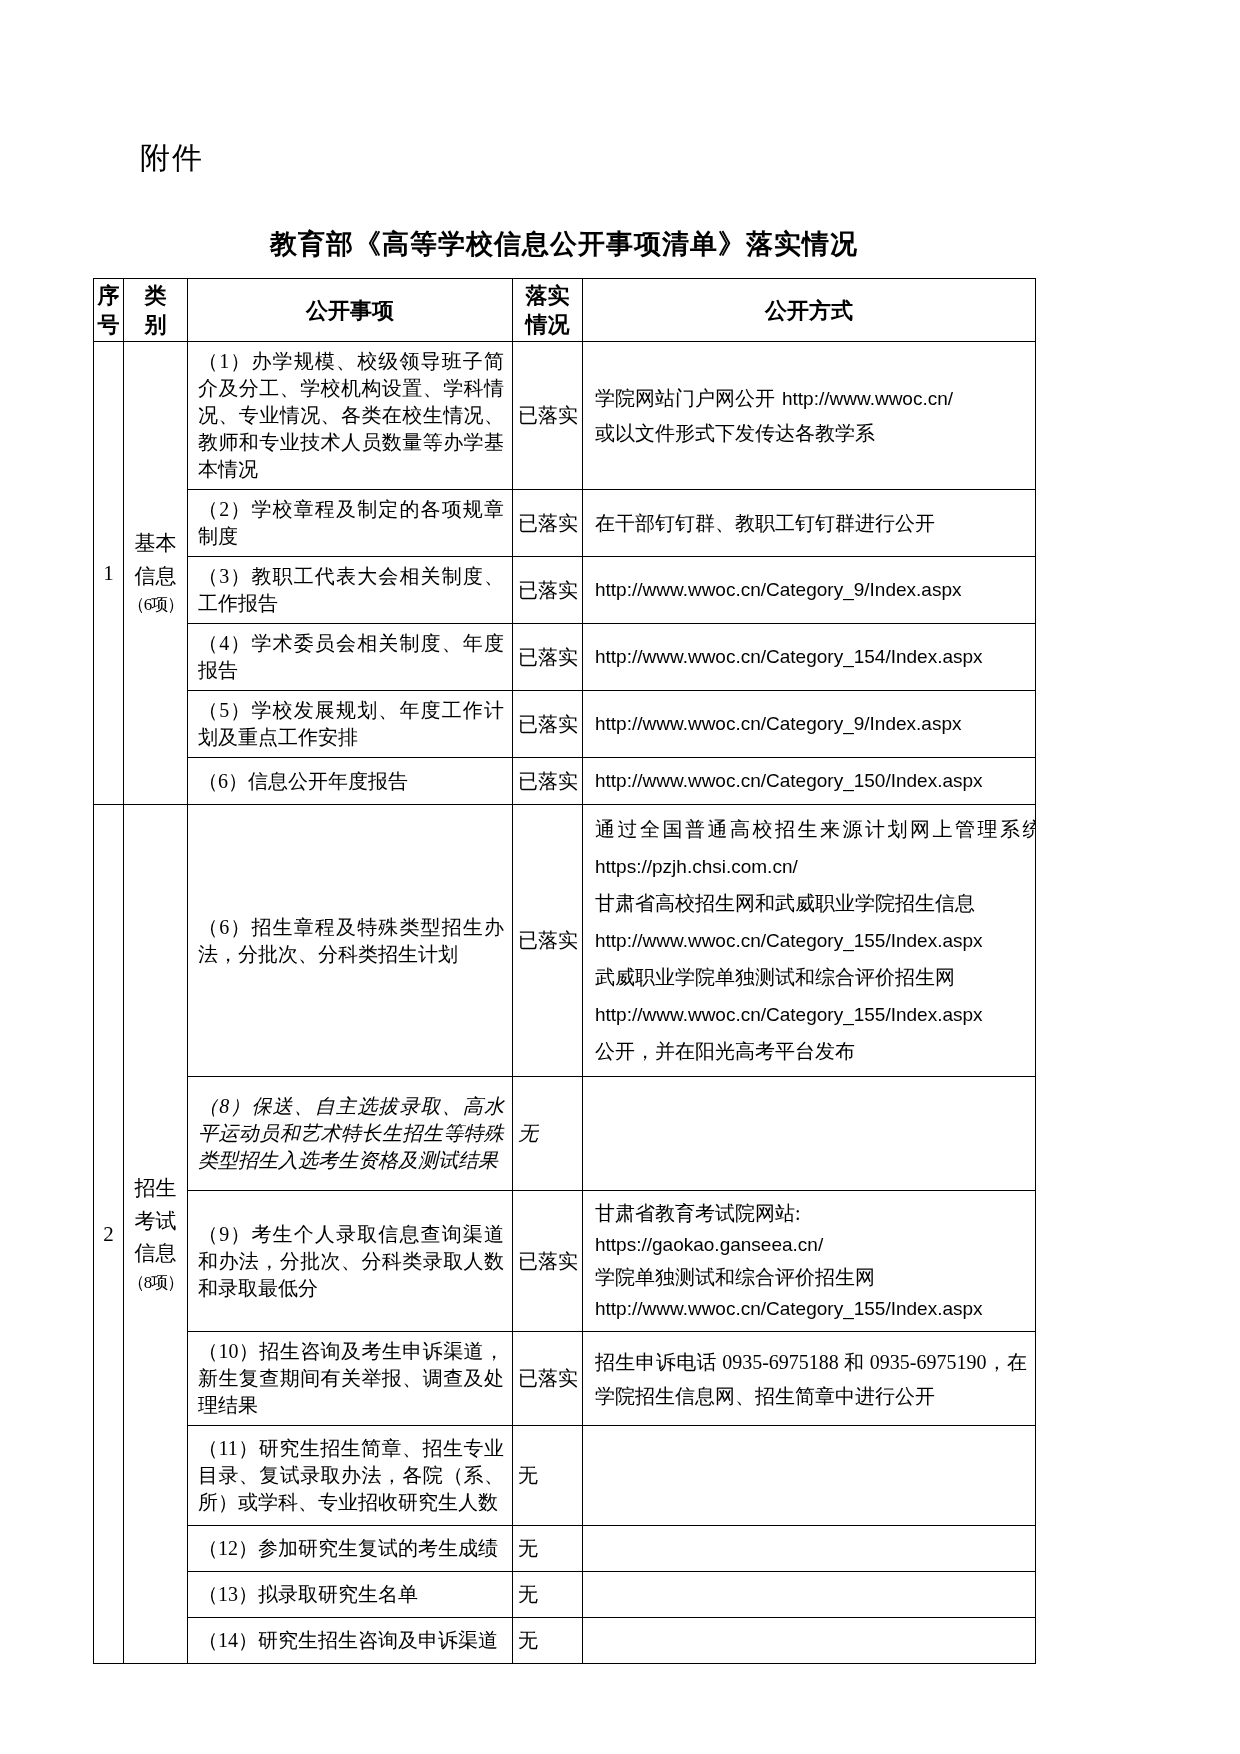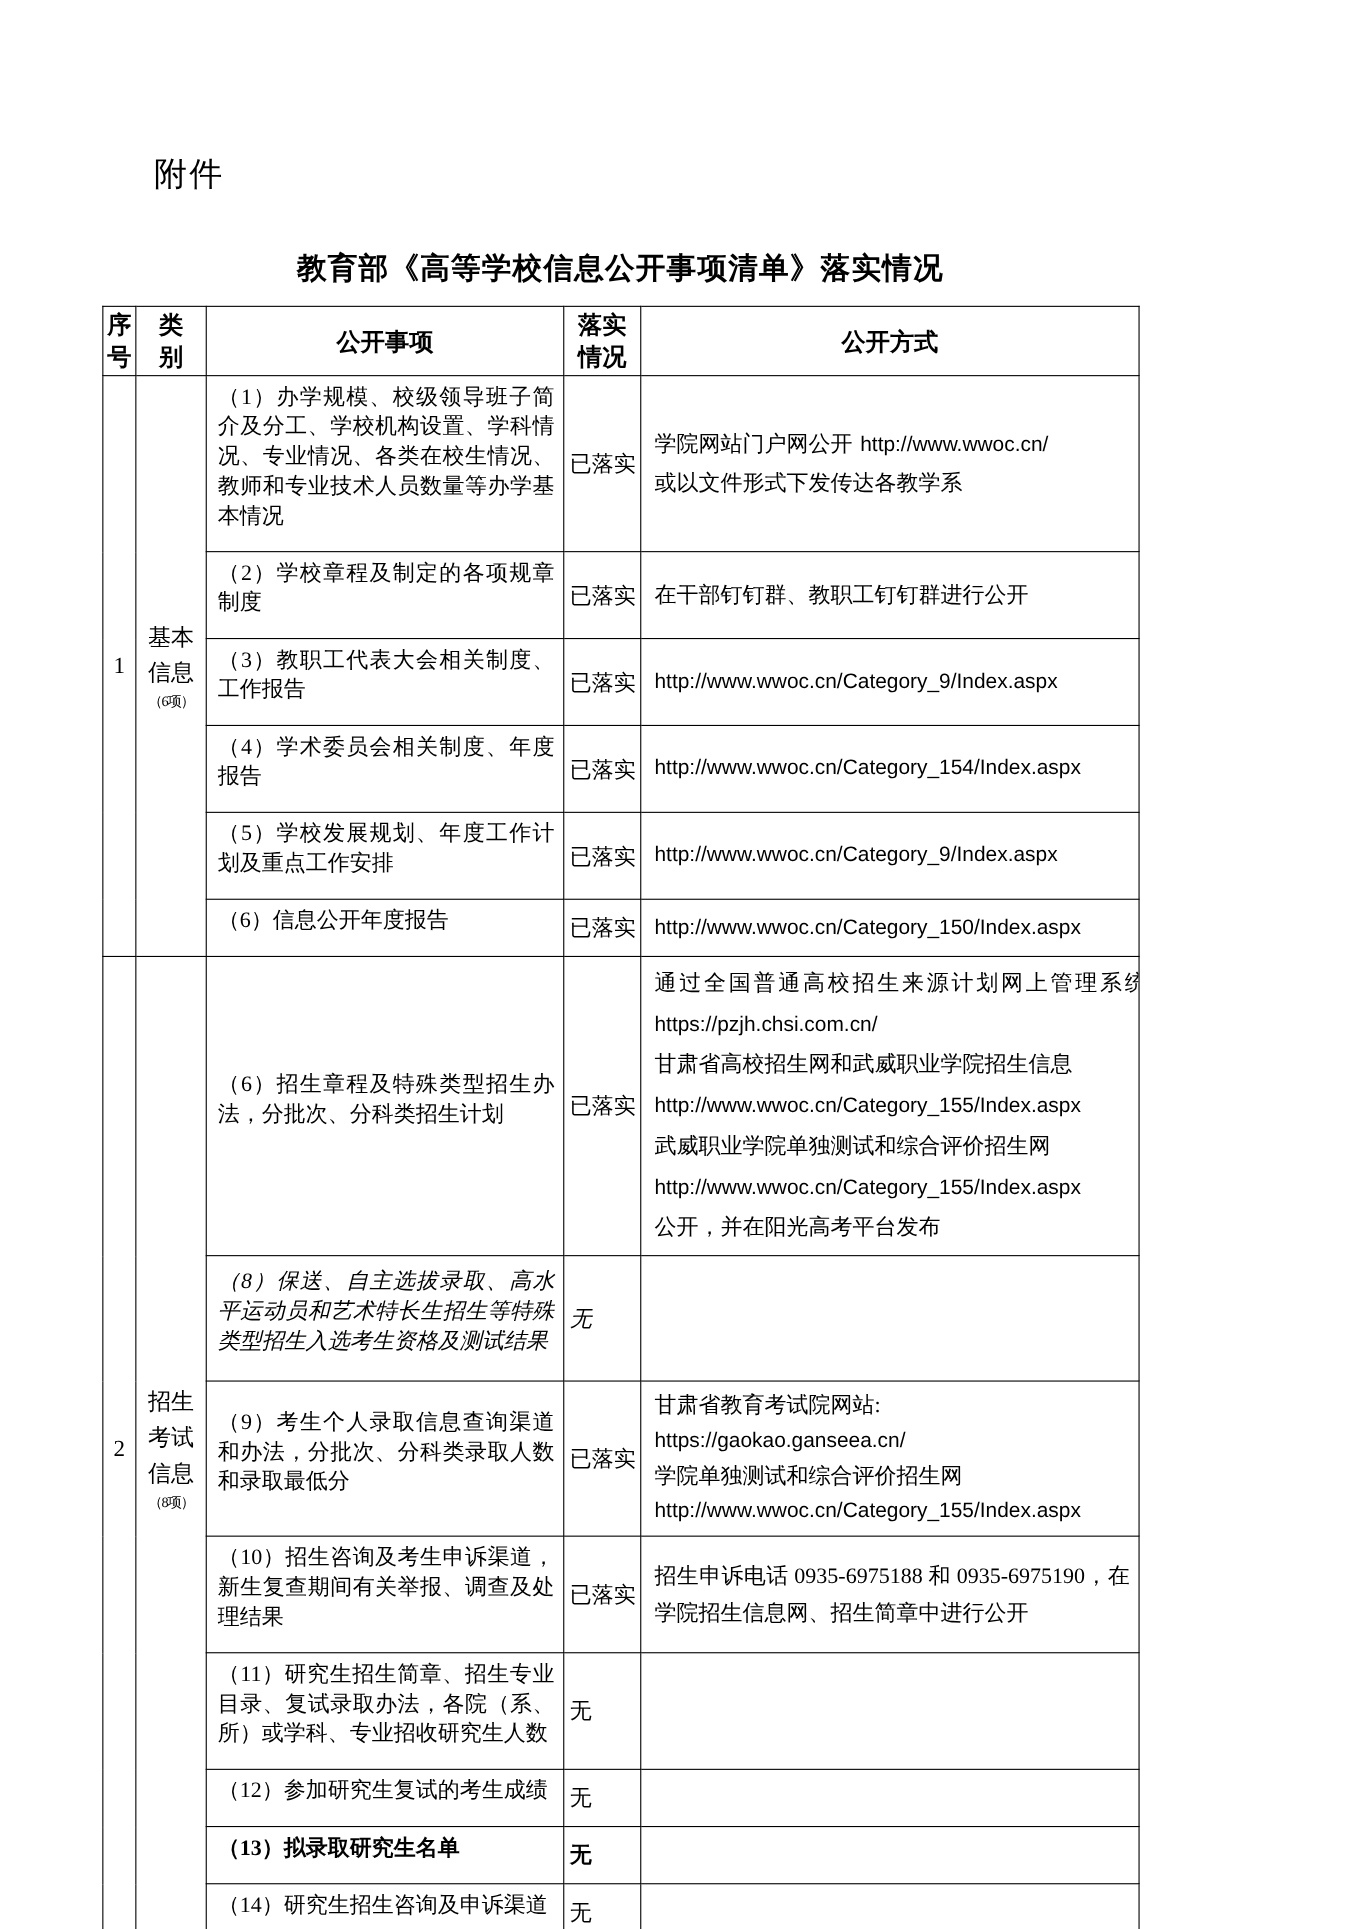--- a/index.html
+++ b/index.html
@@ -30,43 +30,43 @@
     vertical-align:middle;
     overflow:hidden;
   }
   th{
     font-weight:bold;font-size:22px;line-height:1.32;
     text-align:center;padding:2px 0;
   }
   td.index-cell{text-align:center;font-size:21px;}
   td.cat-cell{text-align:center;font-size:21px;padding:0 2px;}
   .cat-line{line-height:1.55;white-space:nowrap;}
-  .cat-line.small{font-size:13px;letter-spacing:-1px;}
+  .cat-line.small{font-size:17px;letter-spacing:-1px;}
   td.item-cell{
     font-size:20px;line-height:27px;
-    padding:6px 8px 18px 10px;text-align:justify;
+    padding:6px 8px 6px 10px;text-align:justify;
   }
   td.status-cell{font-size:20px;padding:2px 2px 2px 5px;white-space:nowrap;margin-left:27px;}
   td.method-cell{font-size:20px;padding:6px 8px 6px 12px;}
   .m-line{line-height:34px;}
   .m-line.tall{line-height:37px;}
   .m-line.mid{line-height:32px;}
   .m-line.justify{text-align:justify;}
   .m-line.spread{letter-spacing:2.5px;white-space:nowrap;}
   .url{
     font-family:"Liberation Sans","DejaVu Sans",sans-serif;
     font-size:19px;
   }
   span.url{margin-left:7px;}
   tr.h-header{height:62px;}
   tr.r1{height:122px;} tr.r2{height:40px;} tr.r3{height:62px;}
   tr.r4{height:56px;} tr.r5{height:56px;} tr.r6{height:40px;}
   tr.r7{height:268px;} tr.r8{height:114px;font-style:italic;} tr.r9{height:128px;}
   tr.r10{height:80px;} tr.r11{height:100px;} tr.r12{height:46px;}
-  tr.r13{height:46px;font-weight:bold;} tr.r14{height:46px;}
+  tr.r13{height:46px;} tr.r14{height:46px;}
 </style>
 </head>
 <body>
 
 <div class="attachment">附件</div>
 
 <div class="doc-title">教育部《高等学校信息公开事项清单》落实情况</div>
 
 <table class="main">
   <colgroup>

